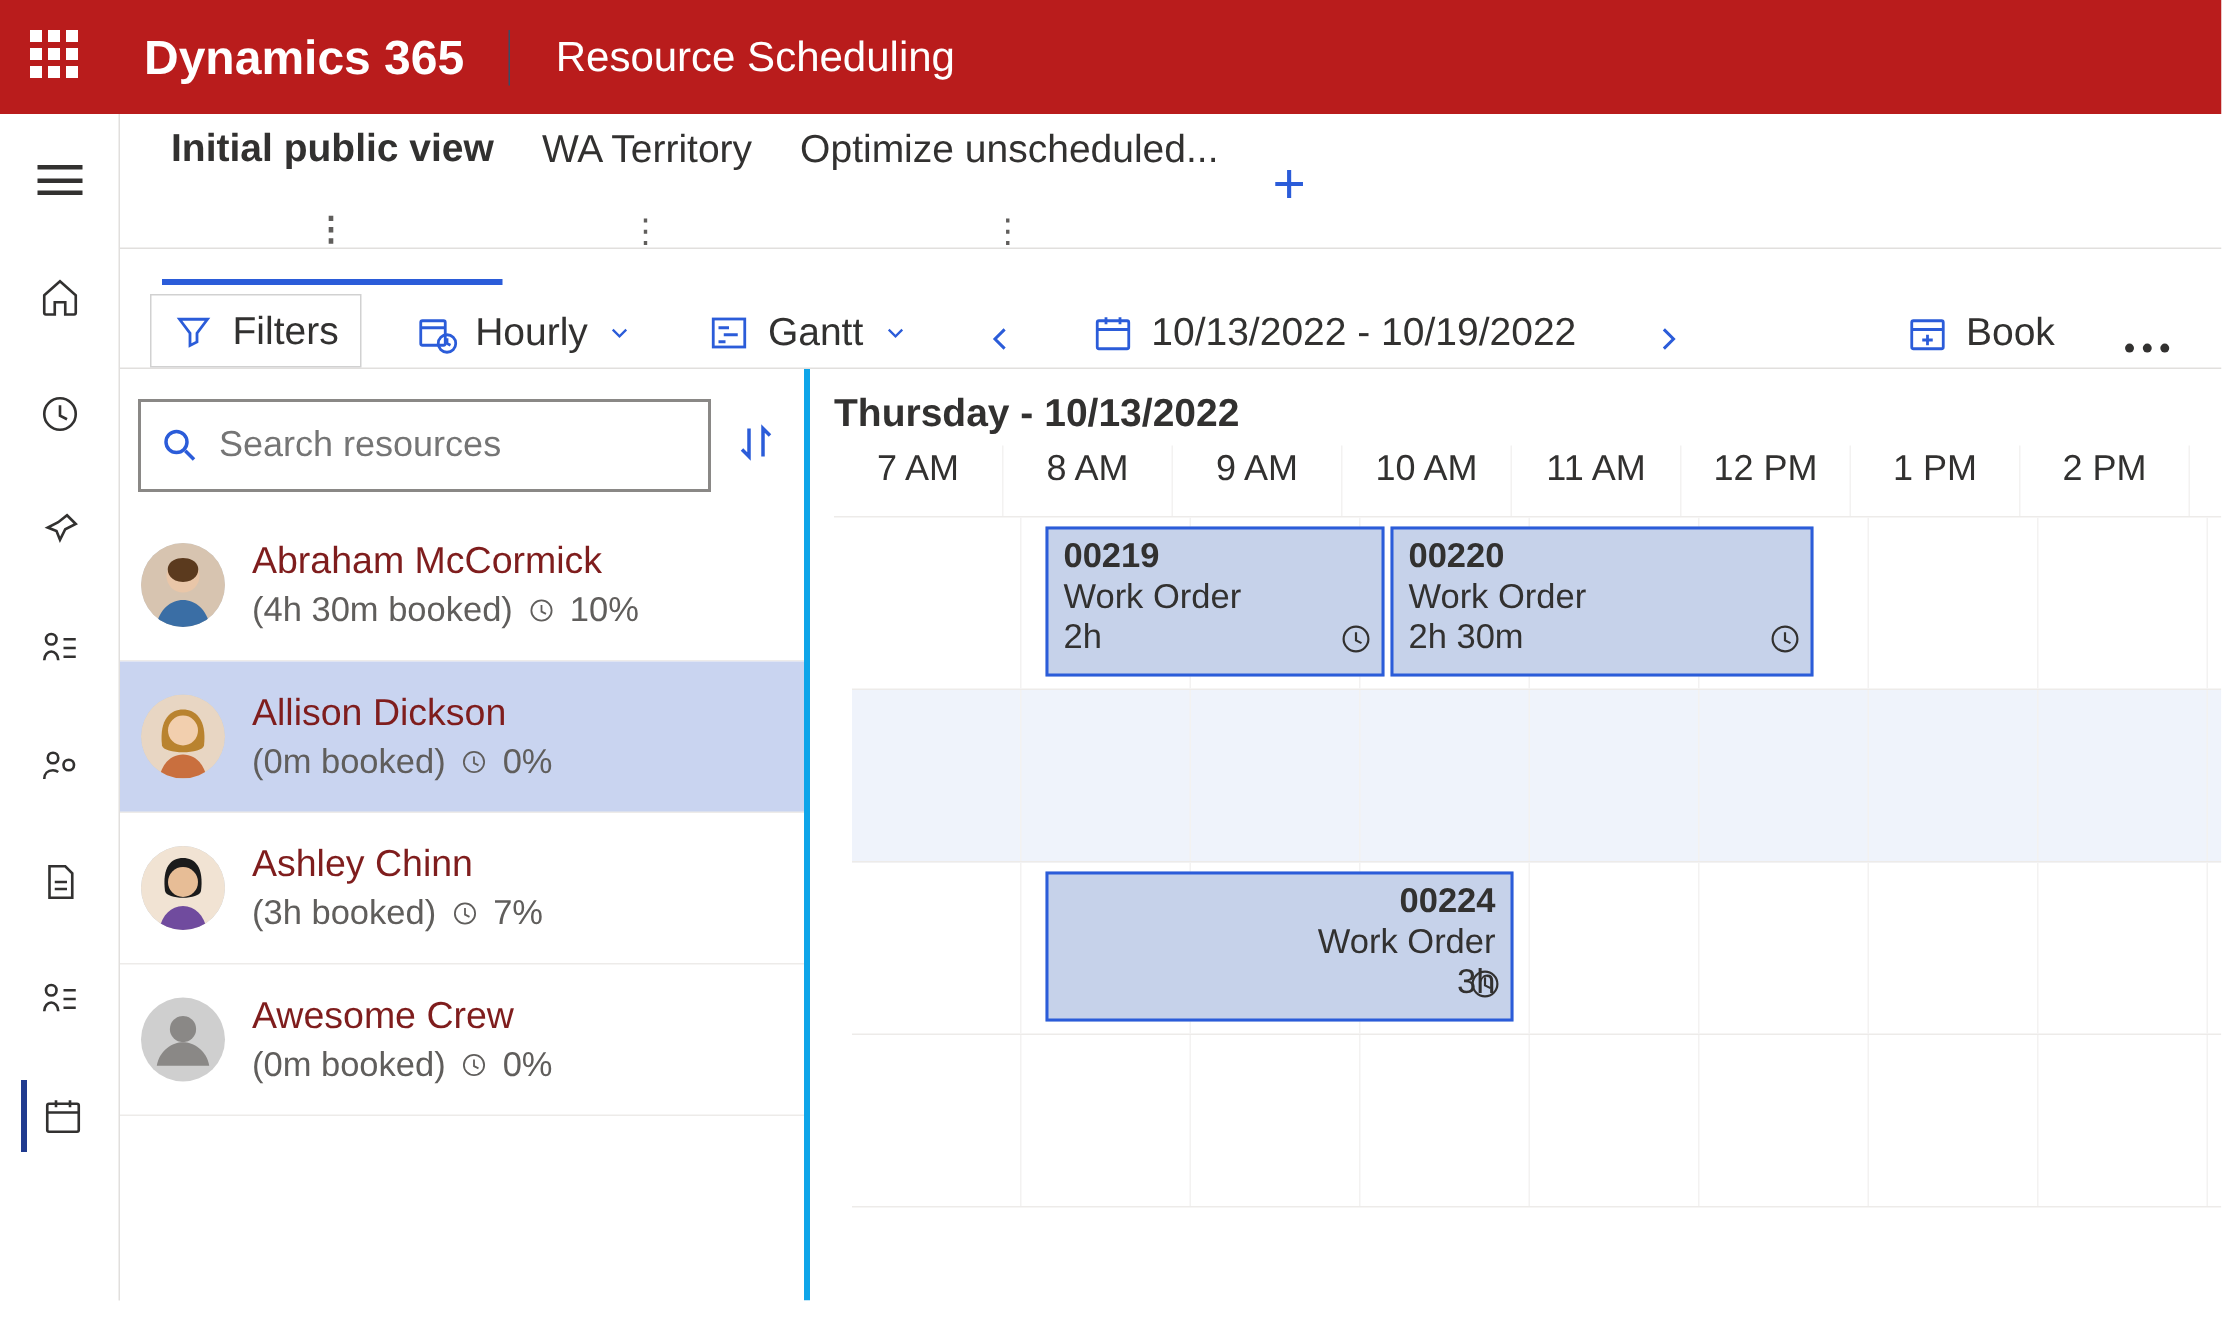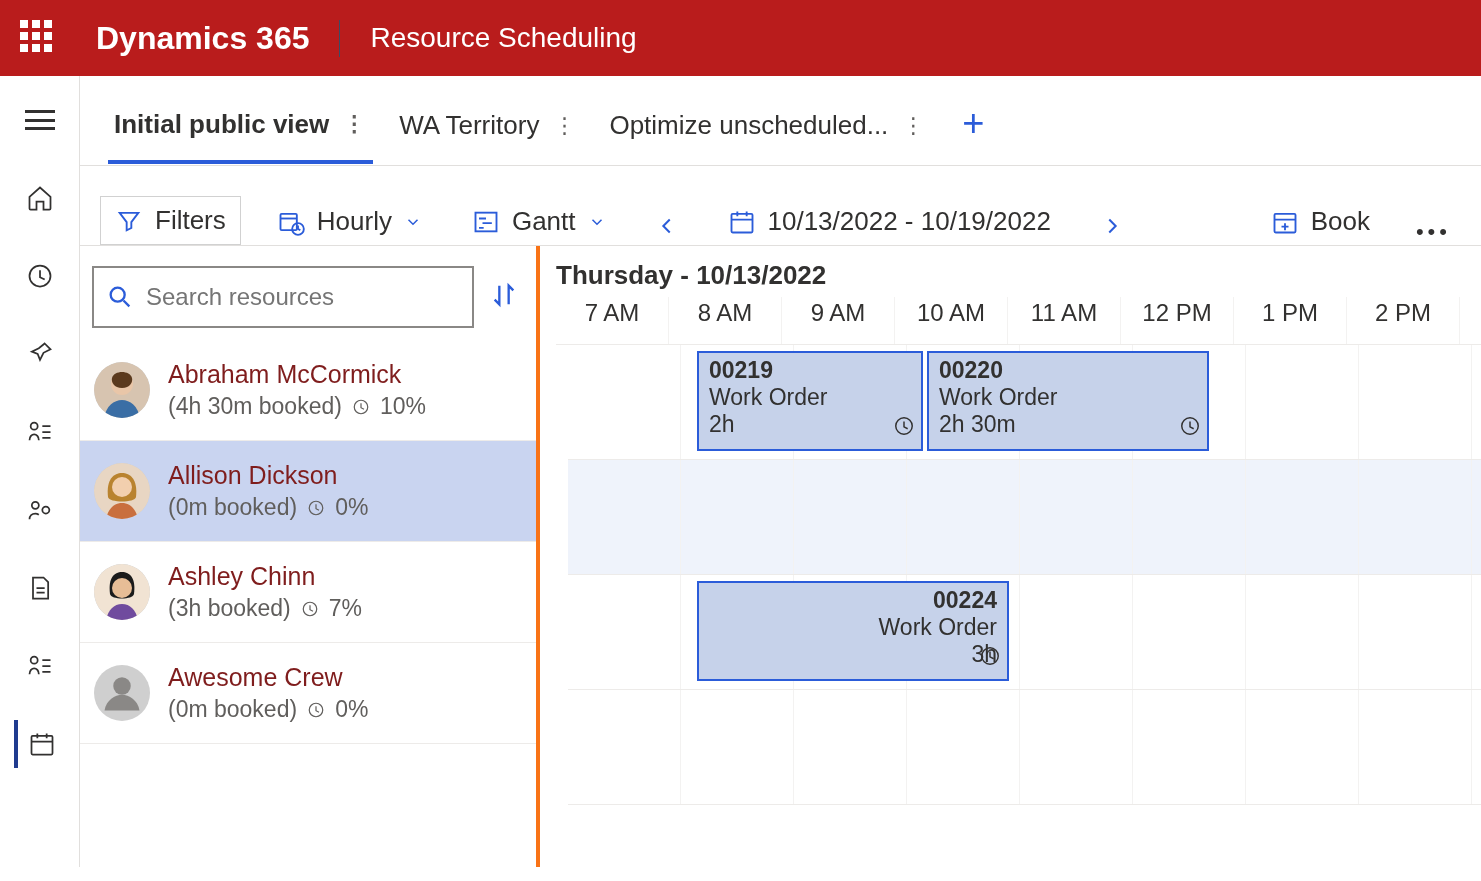--- a/index.html
+++ b/index.html
@@ -18,37 +18,37 @@
   .rail { width: 80px; border-right: 1px solid #e1dfdd; display: flex; flex-direction: column; align-items: center; padding-top: 20px; gap: 30px; }
   .rail-item { display:flex; align-items:center; justify-content:center; width:48px; height:48px; cursor:pointer; color:#323130; }
   .rail-item.active { border-left: 4px solid #203b8f; margin-left:-4px; padding-left:4px; }
   .hamburger { width:30px; height:20px; display:flex; flex-direction:column; justify-content:space-between; }
   .hamburger span { height:3px; background:#323130; }
   
   .main { flex:1; display:flex; flex-direction:column; }
   
   
   .tabs { display:flex; align-items:center; padding: 20px 20px 0 28px; gap: 20px; border-bottom: 1px solid #e1dfdd; height: 90px; }
-  .tab { display:flex; align-items:center; gap: 14px; font-size: 26px; padding: 10px 6px 20px 6px; cursor:pointer; color:#323130; }
+  .tab { display:flex; align-items:center; gap: 26px; font-size: 26px; padding: 10px 6px 20px 6px; cursor:pointer; color:#323130;flex-direction:column; }
   .tab.active { font-weight:600; border-bottom: 4px solid #2b5cd9; margin-bottom:-1px; }
   .tab-dots { color:#605e5c; font-size:22px; letter-spacing:2px; }
   .plus-btn { color:#2b5cd9; font-size:38px; font-weight:300; padding: 0 10px; cursor:pointer; margin-bottom:14px;}
   
   
   .toolbar { display:flex; align-items:flex-end; border-bottom:1px solid #e1dfdd; height:80px; padding:0 20px 0 20px; gap: 22px; }
   .tbtn { display:flex; align-items:center; gap:12px; font-size:26px; padding:8px 14px; cursor:pointer; }
   .tbtn.boxed { border:1px solid #d1d1d1; }
   .ticon { display:inline-flex; align-items:center; color:#2b5cd9; }
   .chev { color:#2b5cd9; font-size:32px; padding:0 14px; cursor:pointer;}
   .date-range { font-size:26px; color:#323130; }
   .more-dots { letter-spacing:4px; font-size:22px; cursor:pointer; padding:0 10px; }
   
   
   .board { display:flex; flex:1; overflow:hidden; }
-  .leftcol { width:460px; border-right:4px solid #f97316; display:flex; flex-direction:column; }
+  .leftcol { width:460px; border-right:4px solid #0ea5e9; display:flex; flex-direction:column; }
   .search-row { display:flex; align-items:center; padding:20px 18px 12px 12px; gap:16px; }
   .search-box { flex:1; border:2px solid #8a8886; height:62px; display:flex; align-items:center; padding:0 12px; gap:12px; }
   .search-box input { border:none; outline:none; font-size:24px; width:100%; color:#605e5c; }
   .sort-icon { color:#2b5cd9; cursor:pointer; }
   
   .resource-list { flex:1; overflow:auto; }
   .resource { display:flex; align-items:center; gap:18px; padding:20px 14px; border-bottom:1px solid #edebe9; cursor:pointer; }
   .resource.selected { background:#c9d4f0; }
   .avatar { width:56px; height:56px; border-radius:50%; background:#cfcfcf; display:flex; align-items:center; justify-content:center; overflow:hidden; }
   .avatar svg { width:100%; height:100%; display:block; }

